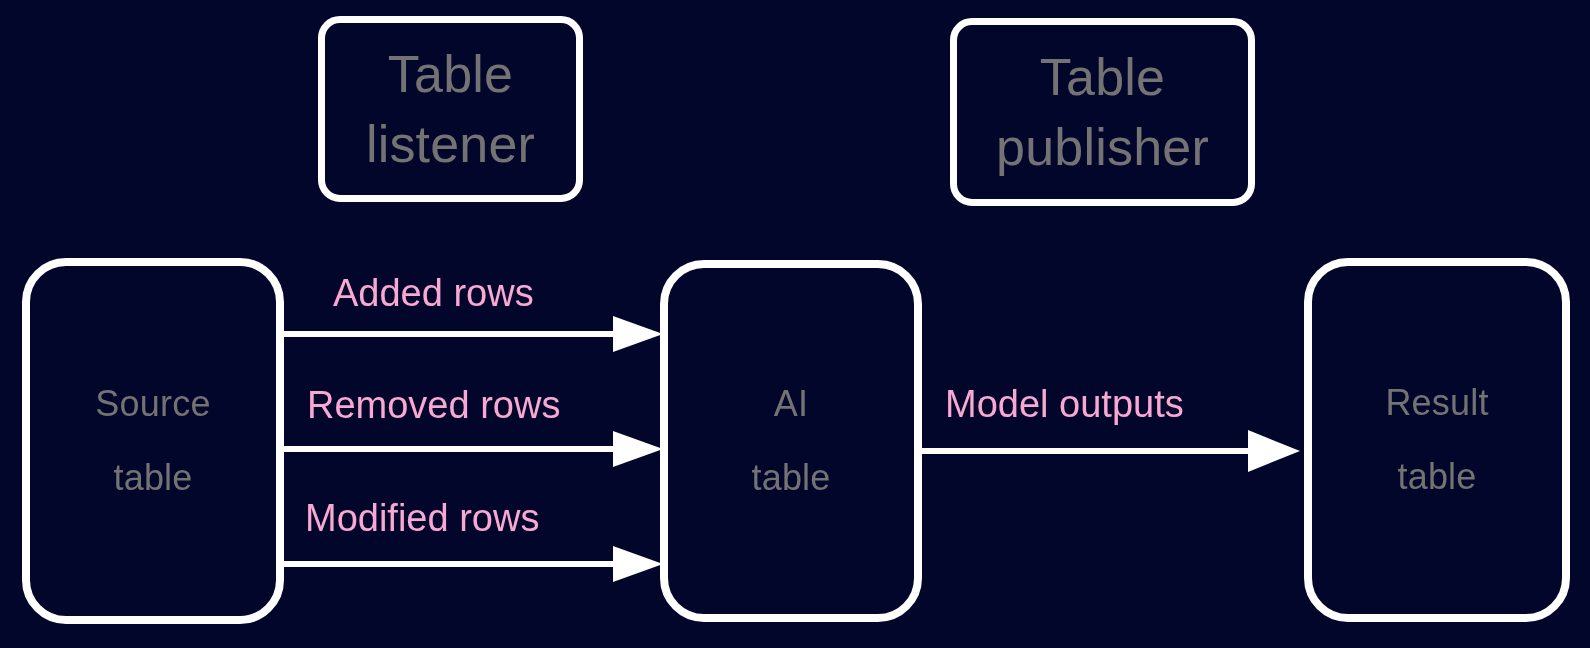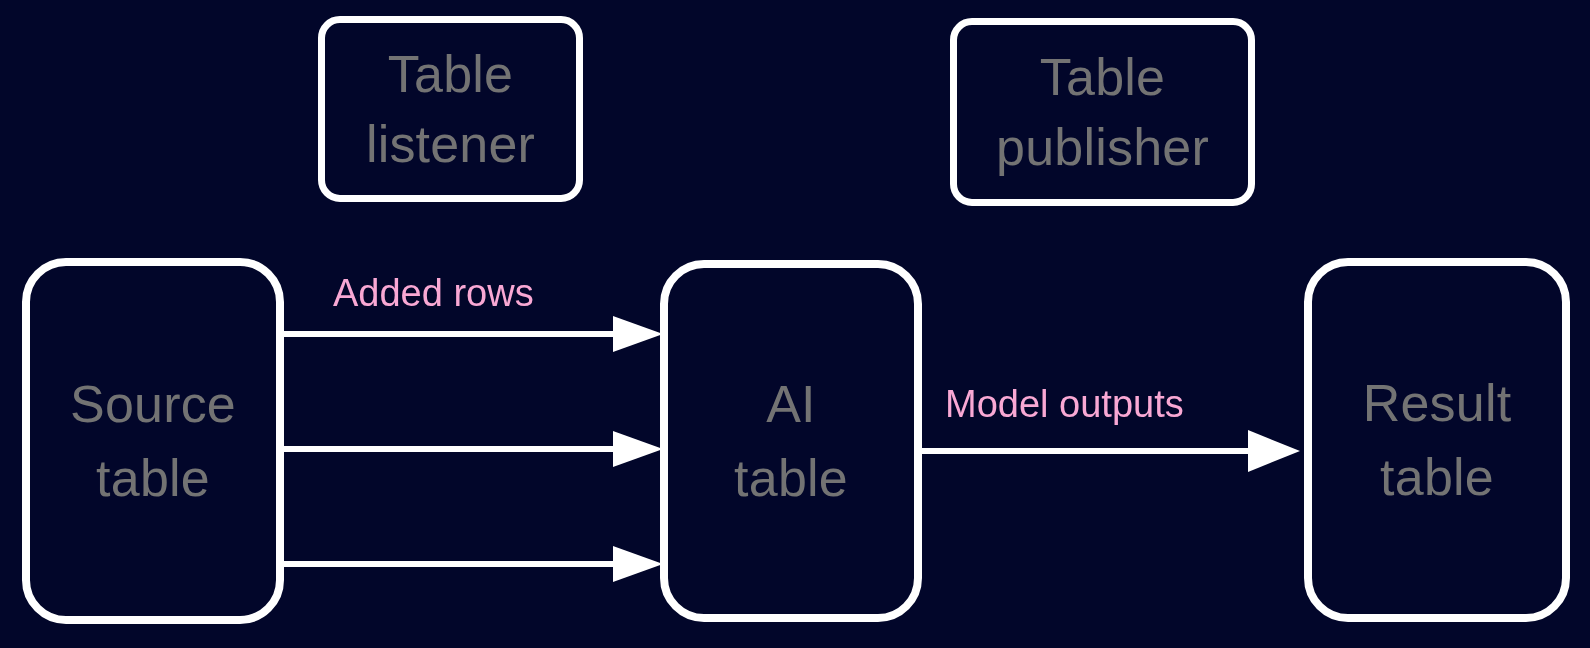--- a/index.html
+++ b/index.html
@@ -27,21 +27,21 @@
     display: flex;
     align-items: center;
     justify-content: center;
     text-align: center;
     color: #737373;
     -webkit-font-smoothing: antialiased;
   }
   .node-big {
     border-width: 8px;
     border-radius: 44px;
-    font-size: 52px;
+    font-size: 36px;
     line-height: 74px;
     letter-spacing: 0.2px;
   }
   .node-small {
     border-width: 7px;
     border-radius: 22px;
     font-size: 52px;
     line-height: 70px;
     letter-spacing: 0.2px;
   }
@@ -100,21 +100,23 @@
     </g>
 
     <g>
       <line x1="922" y1="451" x2="1252" y2="451" stroke="#ffffff" stroke-width="6"></line>
       <polygon points="1248,430 1248,472 1300,451" fill="#ffffff"></polygon>
     </g>
   </svg>
 
   <div class="edge-label" id="edge-label-added-rows">Added rows</div>
 
+  <div class="edge-label" id="edge-label-removed-rows">Removed rows</div>
 
+  <div class="edge-label" id="edge-label-modified-rows">Modified rows</div>
 
   <div class="edge-label" id="edge-label-model-outputs">Model outputs</div>
 
   <div class="node node-small" id="node-table-listener">
     <span class="node-label">Table
 listener</span>
   </div>
 
   <div class="node node-small" id="node-table-publisher">
     <span class="node-label">Table

